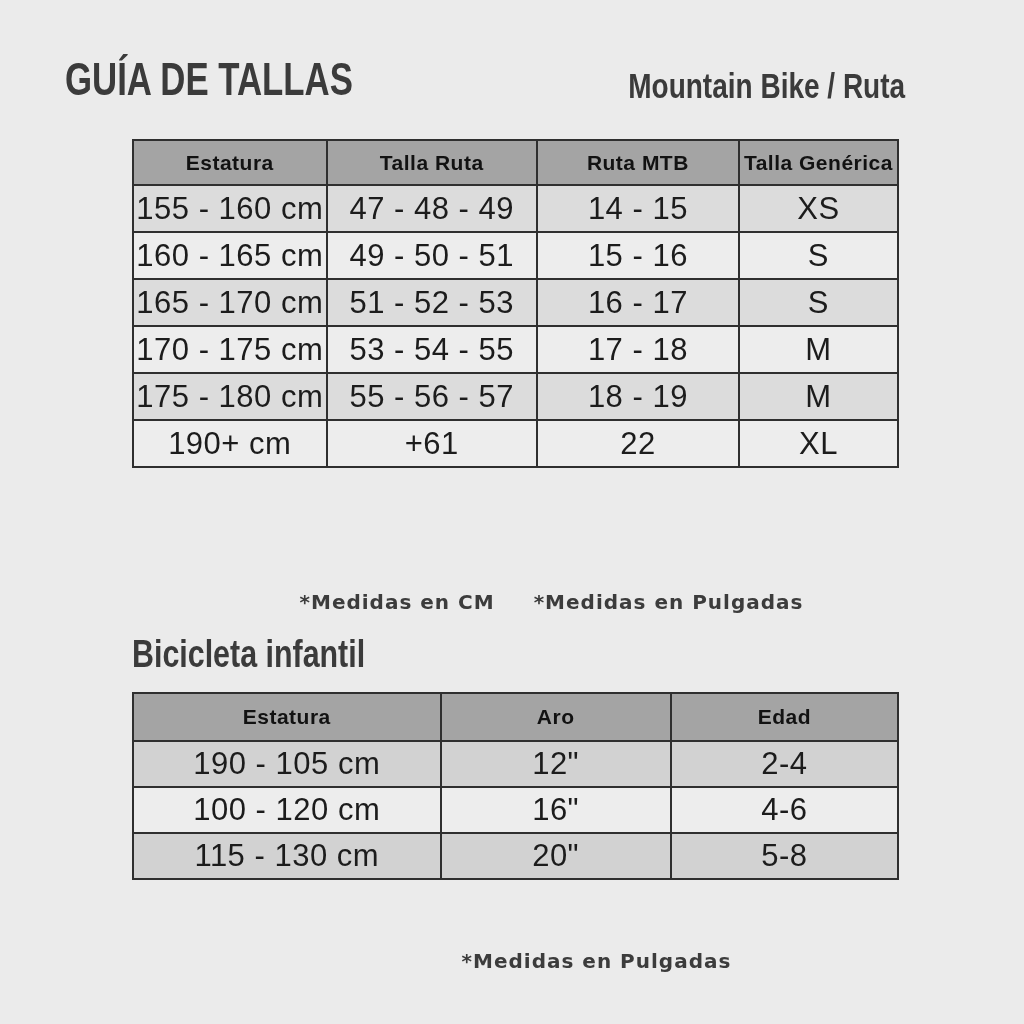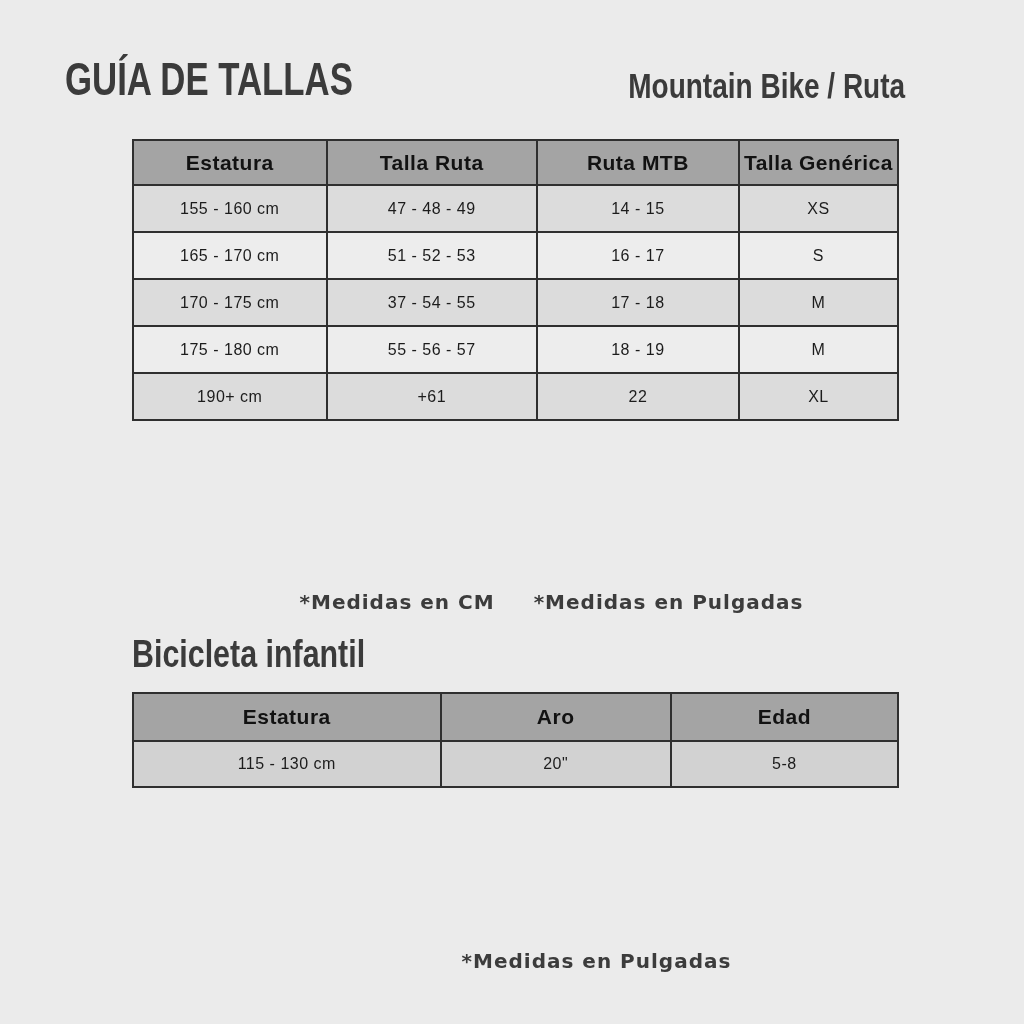--- a/index.html
+++ b/index.html
@@ -73,21 +73,21 @@
     background: #a4a4a4;
     color: #121212;
     font-size: 21px;
     font-weight: bold;
     letter-spacing: 0.5px;
   }
 
   td {
     height: 47px;
     color: #1c1c1c;
-    font-size: 16px;
+    font-size: 31px;
     font-weight: normal;
     letter-spacing: 0.5px;
   }
 
   
   #adult-table { top: 139px; }
   #adult-table col.c0 { width: 25.3%; }
   #adult-table col.c1 { width: 27.5%; }
   #adult-table col.c2 { width: 26.4%; }
   #adult-table col.c3 { width: 20.8%; }
@@ -162,28 +162,34 @@
       </tr>
     </thead>
     <tbody>
       <tr>
         <td>155 - 160 cm</td>
         <td>47 - 48 - 49</td>
         <td>14 - 15</td>
         <td>XS</td>
       </tr>
       <tr>
+        <td>160 - 165 cm</td>
+        <td>49 - 50 - 51</td>
+        <td>15 - 16</td>
+        <td>S</td>
+      </tr>
+      <tr>
         <td>165 - 170 cm</td>
         <td>51 - 52 - 53</td>
         <td>16 - 17</td>
         <td>S</td>
       </tr>
       <tr>
         <td>170 - 175 cm</td>
-        <td>37 - 54 - 55</td>
+        <td>53 - 54 - 55</td>
         <td>17 - 18</td>
         <td>M</td>
       </tr>
       <tr>
         <td>175 - 180 cm</td>
         <td>55 - 56 - 57</td>
         <td>18 - 19</td>
         <td>M</td>
       </tr>
       <tr>
@@ -210,20 +216,30 @@
       </colgroup>
     <thead>
       <tr>
         <th>Estatura</th>
         <th>Aro</th>
         <th>Edad</th>
       </tr>
     </thead>
     <tbody>
       <tr>
+        <td>190 - 105 cm</td>
+        <td>12"</td>
+        <td>2-4</td>
+      </tr>
+      <tr>
+        <td>100 - 120 cm</td>
+        <td>16"</td>
+        <td>4-6</td>
+      </tr>
+      <tr>
         <td>115 - 130 cm</td>
         <td>20"</td>
         <td>5-8</td>
       </tr>
     </tbody>
   </table>
 
   <div class="footnote-row" id="kids-footnote-row">
     <span>*Medidas en Pulgadas</span>
   </div>

